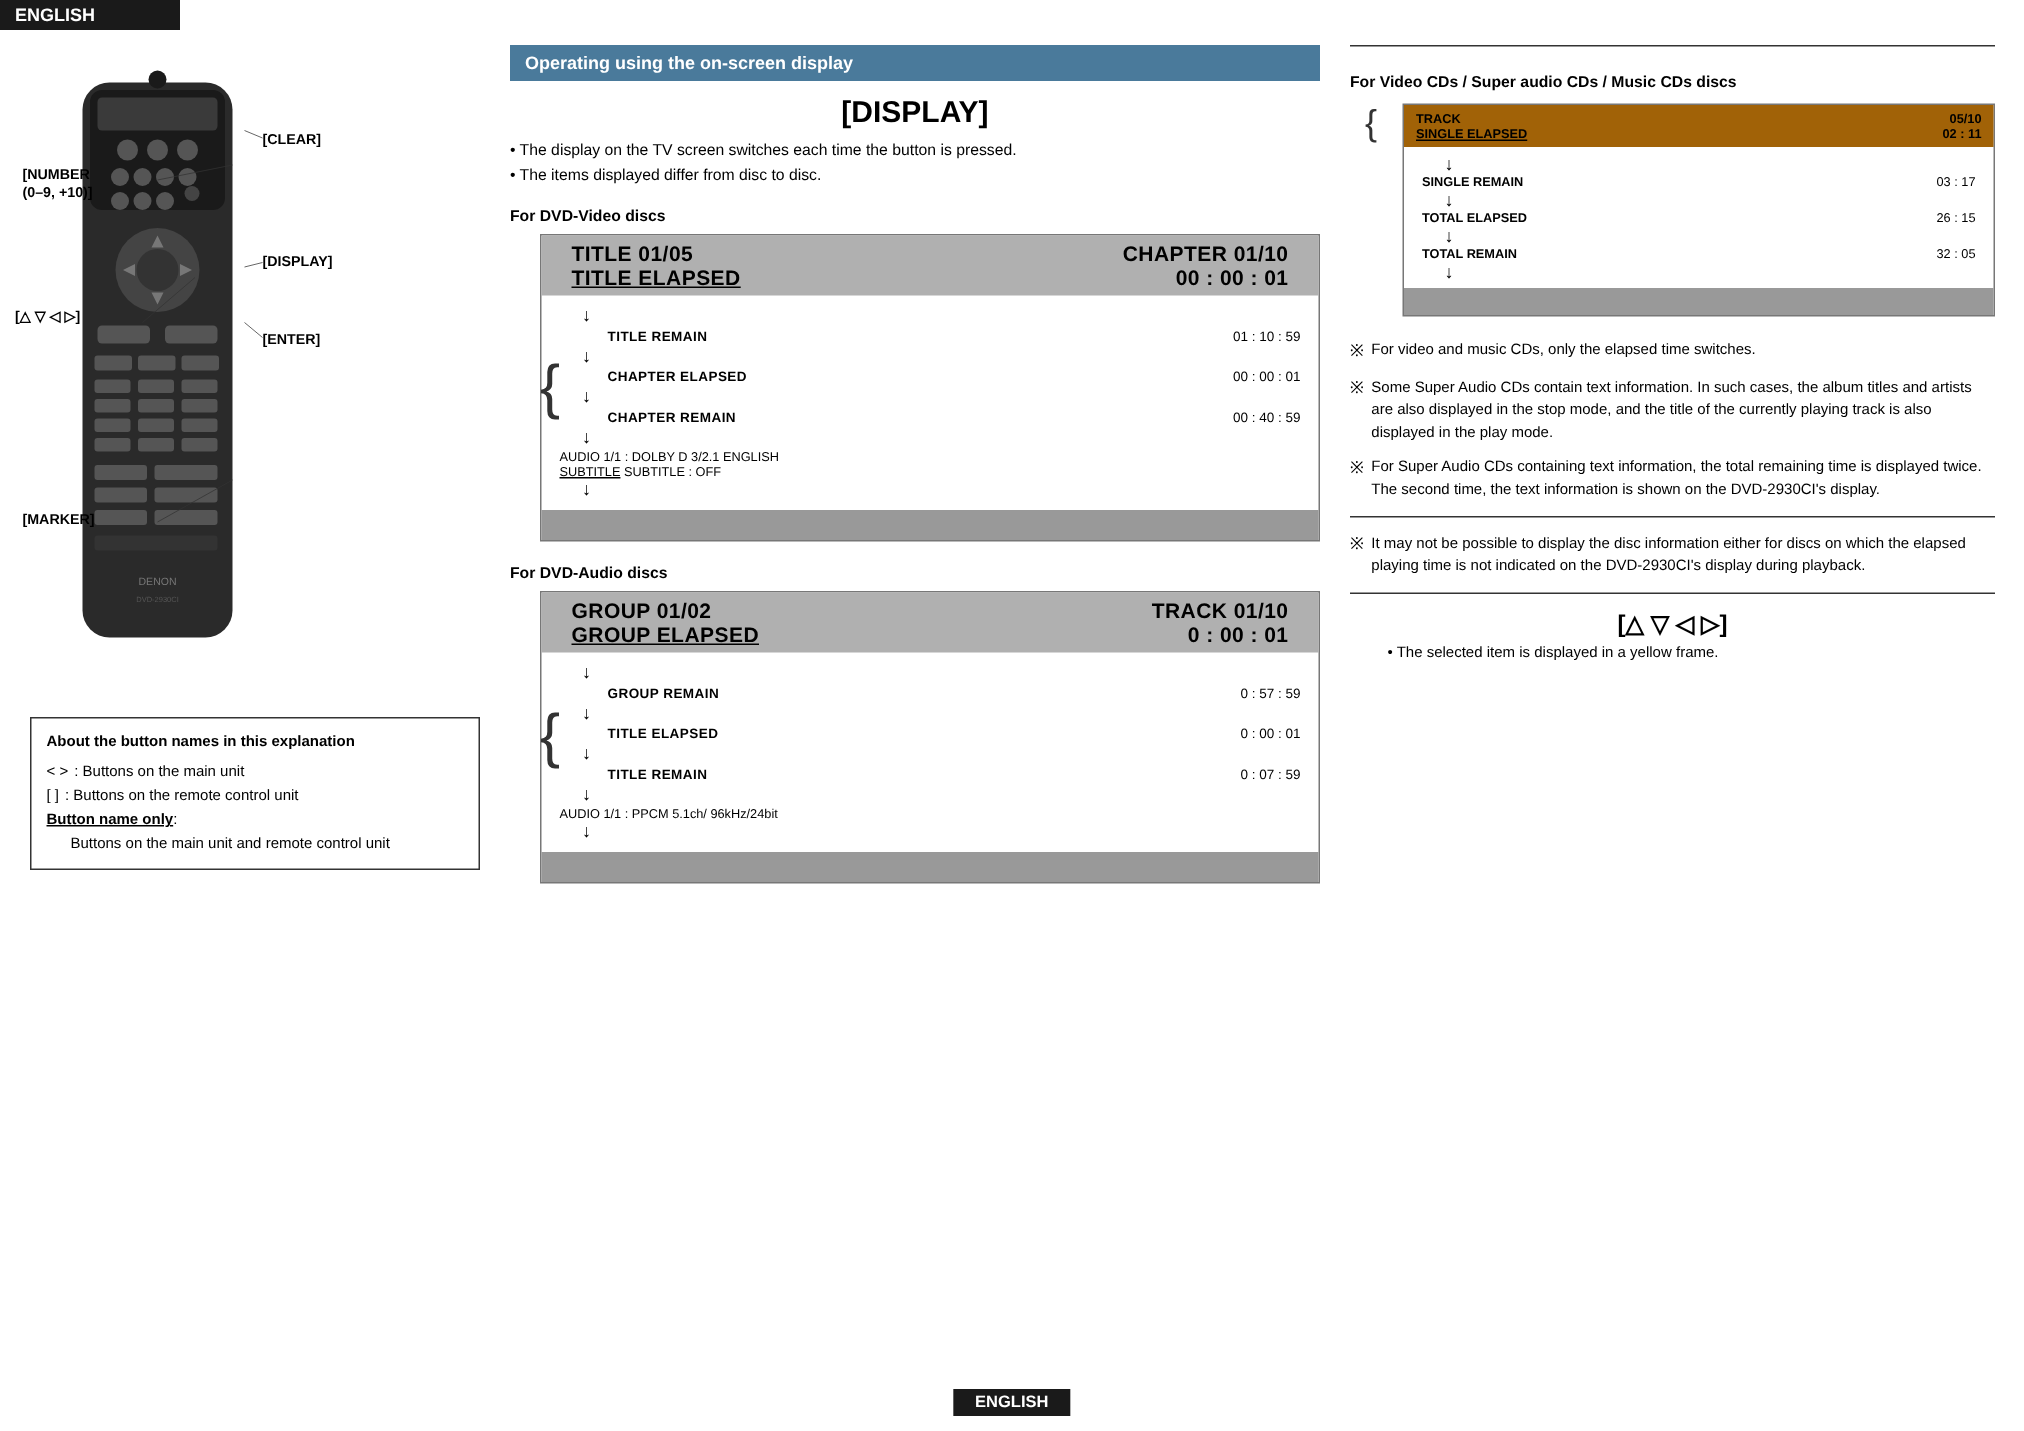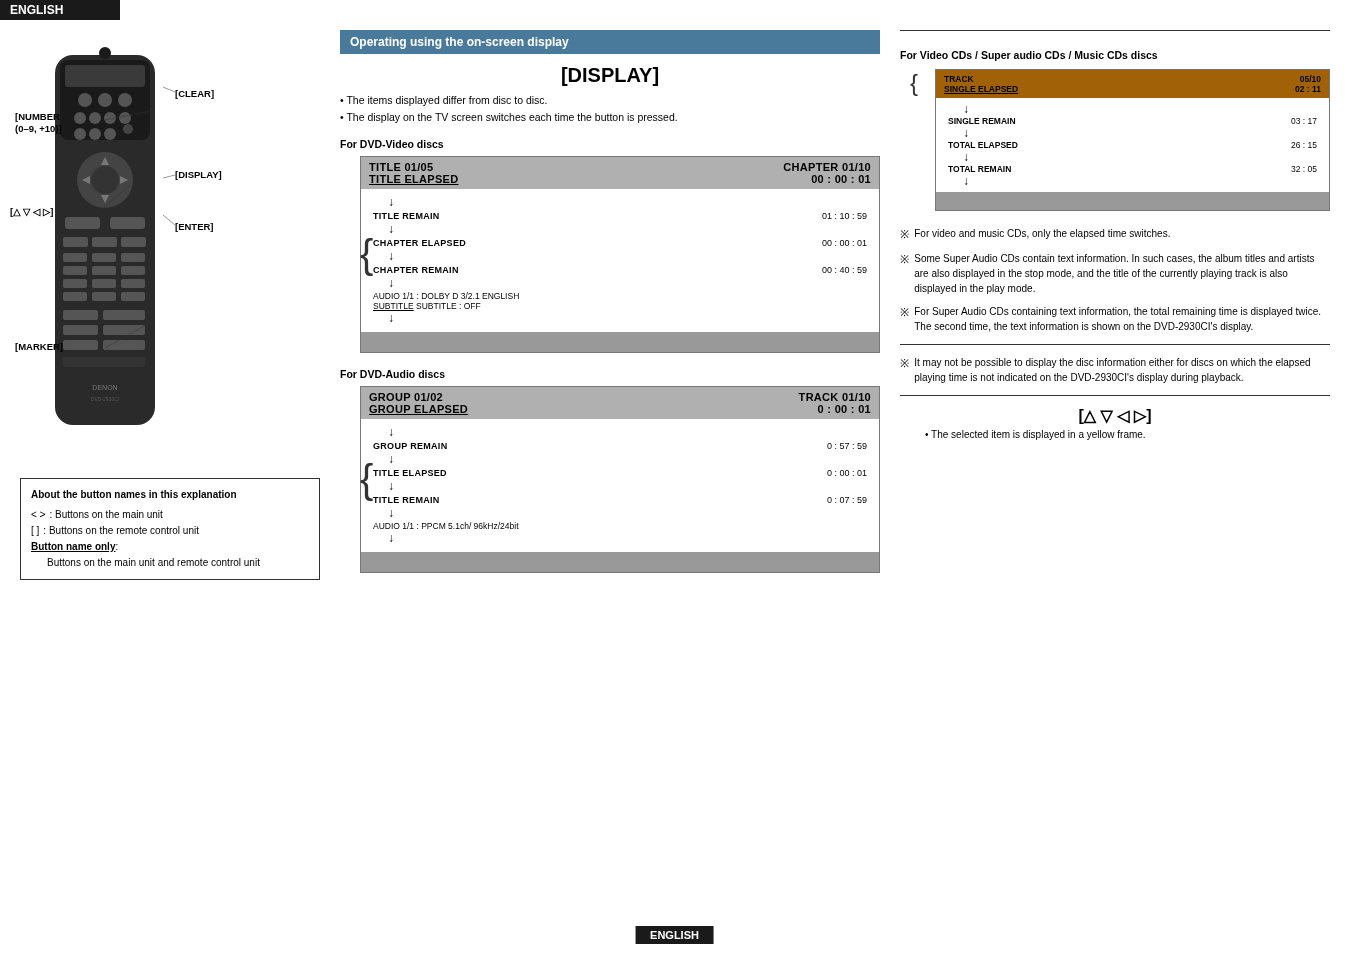--- a/index.html
+++ b/index.html
@@ -84,20 +84,21 @@
       display: flex;
       justify-content: space-between;
       padding: 1px 0;
       width: 100%;
     }
 
     .flow-label {
       font-weight: bold;
       font-size: 9px;
       letter-spacing: 0.3px;
+      margin-left: 32px;
     }
 
     .flow-value {
       font-size: 9px;
     }
 
     
     .right-panel {
       position: absolute;
       left: 900px;
@@ -182,22 +183,22 @@
       margin-left: 20px;
       margin-bottom: 15px;
     }
 
     .inner-diagram {
       border: 1px solid #777;
     }
 
     .screen-header {
       background: #b0b0b0;
-      padding: 4px 8px;
-      font-size: 11px;
+      padding: 4px 20px;
+      font-size: 14px;
       font-weight: bold;
       letter-spacing: 0.3px;
     }
 
     .flow-body {
       padding: 6px 12px;
       font-size: 8.5px;
     }
   </style>
 </head>
@@ -320,22 +321,22 @@
   </div>
   <div style="padding-left:16px;">Buttons on the main unit and remote control unit</div>
 </div>
 
 <div class="middle-panel">
   <div class="section-header">Operating using the on-screen display</div>
 
   <div class="display-title">[DISPLAY]</div>
 
   <div class="display-desc">
+    <div>• <span>The display on the TV screen switches each time the button is pressed.</span></div>
     <div>• <span>The items displayed differ from disc to disc.</span></div>
-    <div>• <span>The display on the TV screen switches each time the button is pressed.</span></div>
   </div>
 
   <div class="disc-section-title">For DVD-Video discs</div>
 
   <div class="diagram-with-bracket">
     <div class="left-bracket">{</div>
     <div class="inner-diagram">
       <div class="screen-header">
         <div class="screen-row">
           <span>TITLE 01/05</span>

